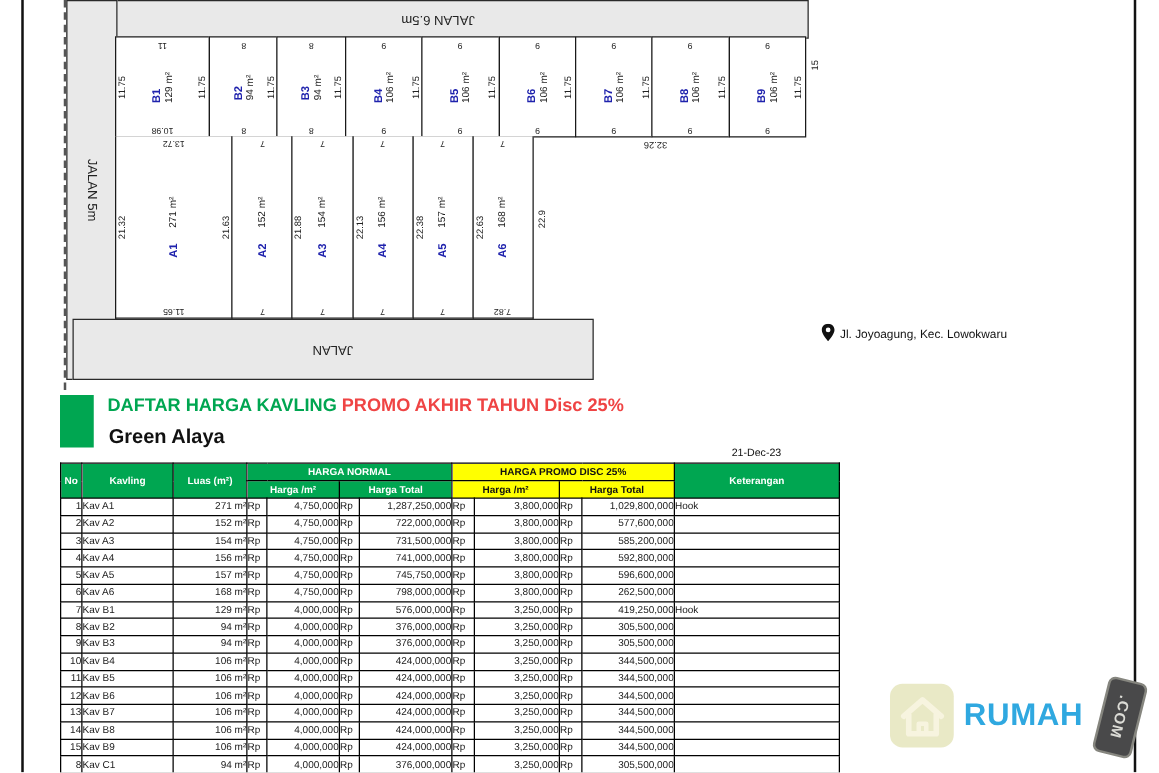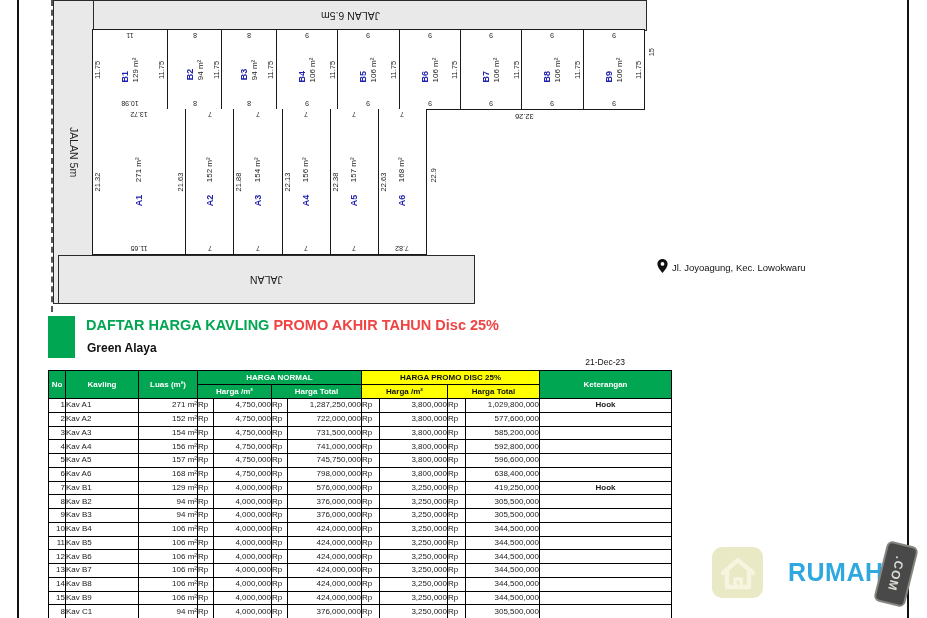--- a/index.html
+++ b/index.html
@@ -36,42 +36,42 @@
 
   
   #location{position:absolute;left:657px;top:259px;display:flex;align-items:flex-end;gap:4px;}
   #location span{font-size:9.5px;color:#111;}
 
   
   #accentbar{position:absolute;left:48px;top:316px;width:27px;height:42px;background:var(--green,#00a651);}
   #titleline{position:absolute;left:86px;top:317px;font-size:14.5px;font-weight:bold;white-space:nowrap;}
   #titleline .tg{color:var(--green,#00a651);}
   #titleline .tb{color:#ef4444;}
-  #subtitle{position:absolute;left:87px;top:341px;font-size:12px;font-weight:bold;color:#111;}
+  #subtitle{position:absolute;left:87px;top:341px;font-size:16px;font-weight:bold;color:#111;}
   #dateline{position:absolute;left:540px;top:357px;width:85px;text-align:right;font-size:8.5px;color:#111;}
 
   
   #pricetable{position:absolute;left:48px;top:370px;width:623px;border-collapse:collapse;table-layout:fixed;}
   #pricetable th,#pricetable td{border:1px solid #000;padding:0;font-size:8px;line-height:1;overflow:hidden;white-space:nowrap;}
   #pricetable thead tr{height:14px;}
   #pricetable tbody tr{height:13.75px;}
   th.g{background:var(--green,#00a651);color:#fff;font-weight:bold;}
   th.y{background:var(--yellow,#ffff00);color:#111;font-weight:bold;}
   td.c-no{text-align:right;padding-right:3px;}
   td.c-kav{text-align:left;padding-left:4px;}
   td.c-luas{text-align:right;padding-right:9px;}
   td.c-rp{text-align:left;padding-left:3px;}
   td.c-amt{text-align:right;padding-right:3px;}
-  td.c-ket{text-align:center;font-weight:bold;}
+  td.c-ket{text-align:left;}
 
   
   #logo{position:absolute;left:712px;top:547px;display:flex;align-items:center;z-index:2;}
   #logo-house{width:51px;height:51px;border-radius:10px;background:#e9e9c6;flex:0 0 auto;
       display:flex;align-items:center;justify-content:center;}
-  #logo-words{margin-left:25px;line-height:0.92;}
+  #logo-words{margin-left:8px;line-height:0.92;}
   #logo-w1{font-size:25px;font-weight:bold;color:var(--logo-blue,#2fa8e0);letter-spacing:0.5px;}
   #logo-w2{font-size:25px;font-weight:bold;color:var(--logo-orange,#f2913d);letter-spacing:0.5px;}
   #logo-badge{position:absolute;left:168px;top:-4px;width:28px;height:58px;background:#49494a;
       border:2px solid #86867f;border-radius:6px;transform:rotate(14deg);
       display:flex;align-items:center;justify-content:center;}
   #logo-badge span{writing-mode:vertical-rl;font-size:12px;font-weight:bold;color:#dcdcd6;letter-spacing:1px;}
 </style>
 </head>
 <body>
 
@@ -343,21 +343,21 @@
           <td class="c-no">6</td>
           <td class="c-kav">Kav A6</td>
           <td class="c-luas">168 m²</td>
           <td class="c-rp">Rp</td>
           <td class="c-amt">4,750,000</td>
           <td class="c-rp">Rp</td>
           <td class="c-amt">798,000,000</td>
           <td class="c-rp">Rp</td>
           <td class="c-amt">3,800,000</td>
           <td class="c-rp">Rp</td>
-          <td class="c-amt">638,400,000</td>
+          <td class="c-amt">262,500,000</td>
           <td class="c-ket"></td>
         </tr>
         <tr>
           <td class="c-no">7</td>
           <td class="c-kav">Kav B1</td>
           <td class="c-luas">129 m²</td>
           <td class="c-rp">Rp</td>
           <td class="c-amt">4,000,000</td>
           <td class="c-rp">Rp</td>
           <td class="c-amt">576,000,000</td>

